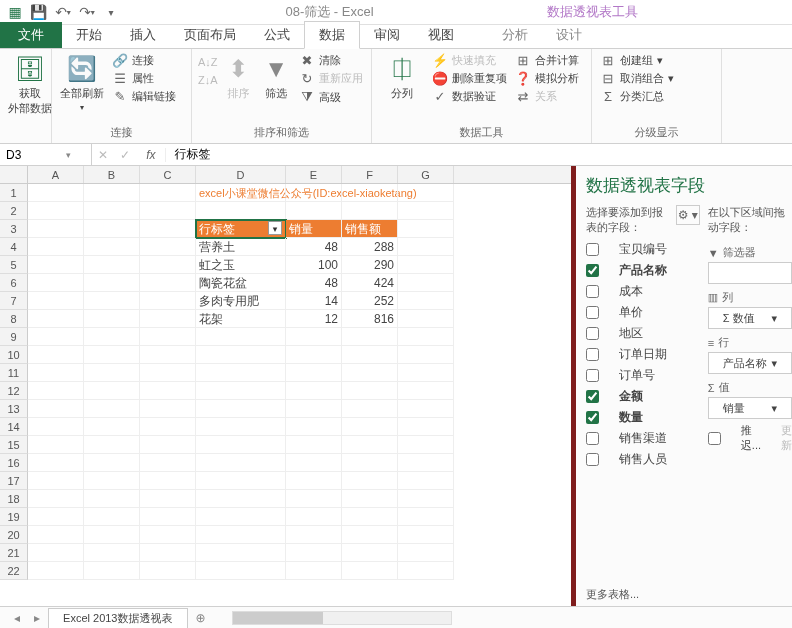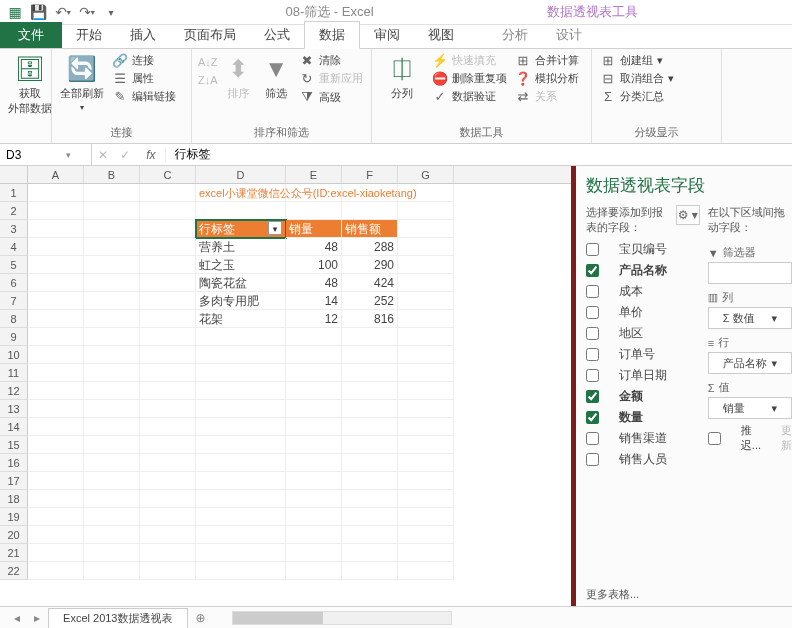--- a/index.html
+++ b/index.html
@@ -487,25 +487,25 @@
             <label class="field">
               <input type="checkbox" style="">
               <span>单价</span>
             </label>
             <label class="field">
               <input type="checkbox" style="">
               <span>地区</span>
             </label>
             <label class="field">
               <input type="checkbox" style="">
+              <span>订单日期</span>
+            </label>
+            <label class="field">
+              <input type="checkbox" style="">
               <span>订单号</span>
-            </label>
-            <label class="field">
-              <input type="checkbox" style="">
-              <span>订单日期</span>
             </label>
             <label class="field checked">
               <input type="checkbox" checked="" style="">
               <span>金额</span>
             </label>
             <label class="field checked">
               <input type="checkbox" checked="" style="">
               <span>数量</span>
             </label>
             <label class="field">

